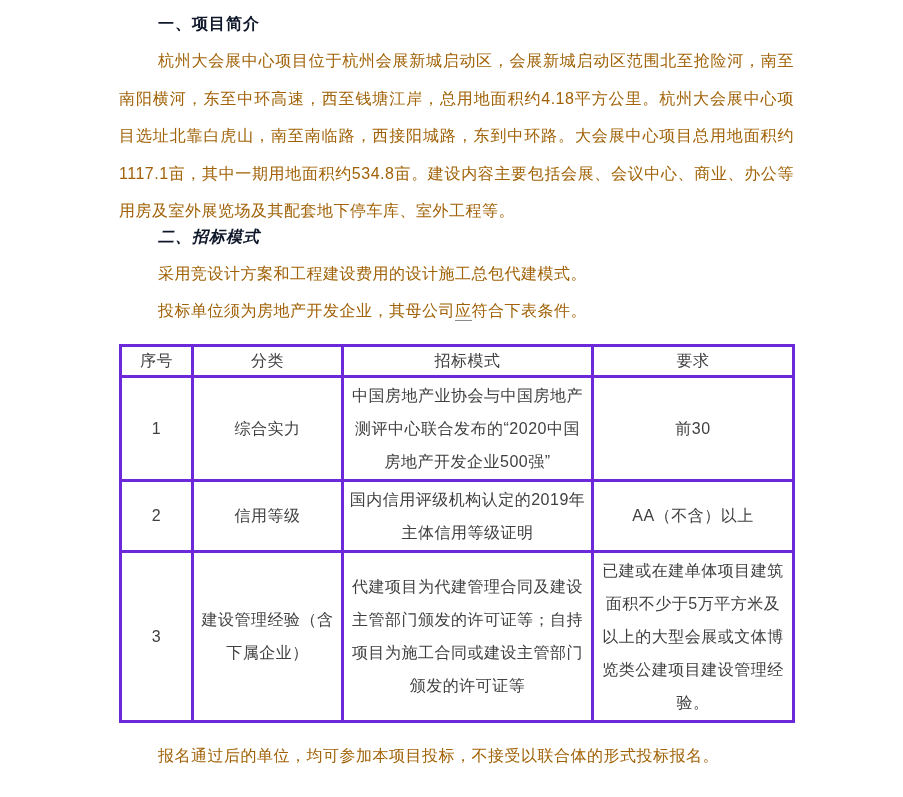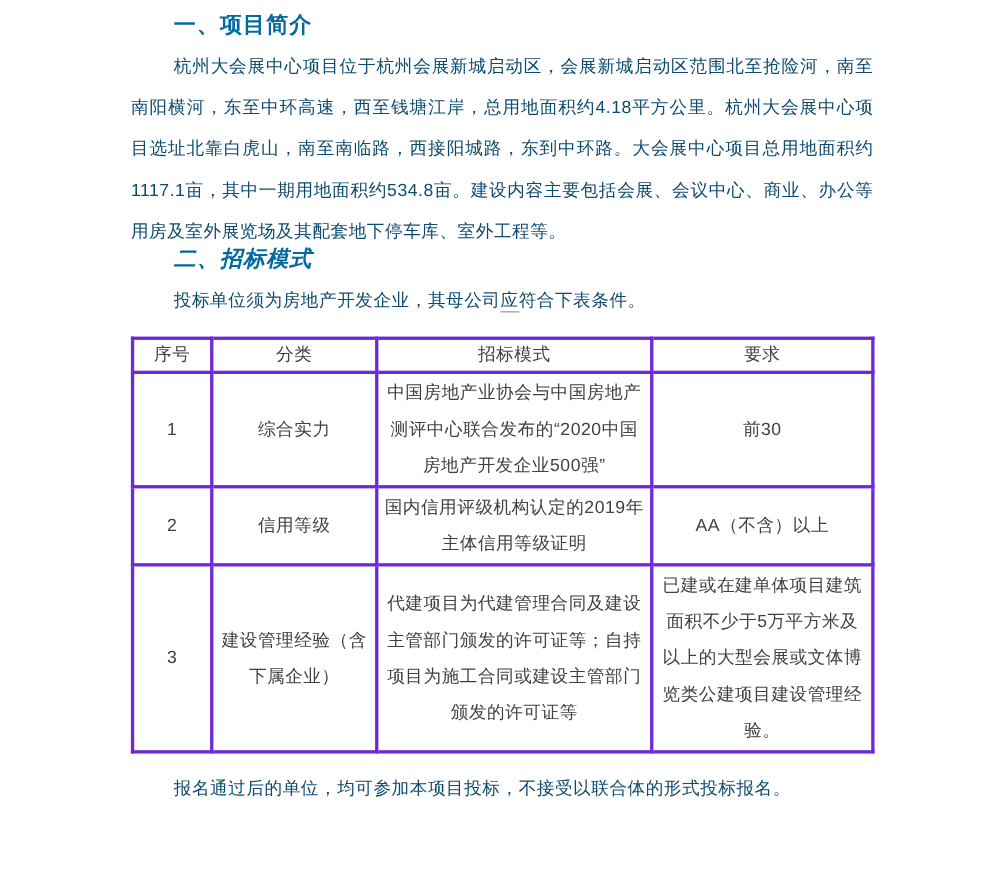--- a/index.html
+++ b/index.html
@@ -15,34 +15,34 @@
   }
   .doc {
     position: relative;
     box-sizing: border-box;
     width: 903px;
     padding: 5px 109px 0 119px;
   }
   .sec-heading {
     margin: 0;
     padding-left: 39px;
-    font-size: 20px;
+    font-size: 16px;
     font-weight: bold;
-    color: #0369a1;
+    color: #0f172a;
     line-height: 37px;
     letter-spacing: 1px;
   }
   .sec-heading.tight {
     margin-top: -12px;
     font-style: italic;
   }
   .para {
     margin: 0;
     font-size: 16px;
-    color: #0c4a6e;
+    color: #a16207;
     line-height: 37.5px;
     text-indent: 39px;
     text-align: justify;
     letter-spacing: 0.5px;
   }
   .para.single {
     text-align: left;
   }
   .u-char {
     border-bottom: 1px solid #8a8a8a;
@@ -82,20 +82,21 @@
 <body>
 
 <div class="doc">
 
   <h3 class="sec-heading">一、项目简介</h3>
 
   <p class="para">杭州大会展中心项目位于杭州会展新城启动区，会展新城启动区范围北至抢险河，南至南阳横河，东至中环高速，西至钱塘江岸，总用地面积约4.18平方公里。杭州大会展中心项目选址北靠白虎山，南至南临路，西接阳城路，东到中环路。大会展中心项目总用地面积约1117.1亩，其中一期用地面积约534.8亩。建设内容主要包括会展、会议中心、商业、办公等用房及室外展览场及其配套地下停车库、室外工程等。</p>
 
   <h3 class="sec-heading tight">二、招标模式</h3>
 
+  <p class="para single">采用竞设计方案和工程建设费用的设计施工总包代建模式。</p>
 
 
   <p class="para single"><span>投标单位须为房地产开发企业，其母公司</span><span class="u-char">应</span><span>符合下表条件。</span></p>
 
   <table class="qual">
     <colgroup>
       <col class="c1">
         <col class="c2">
         <col class="c3">
         <col class="c4">

